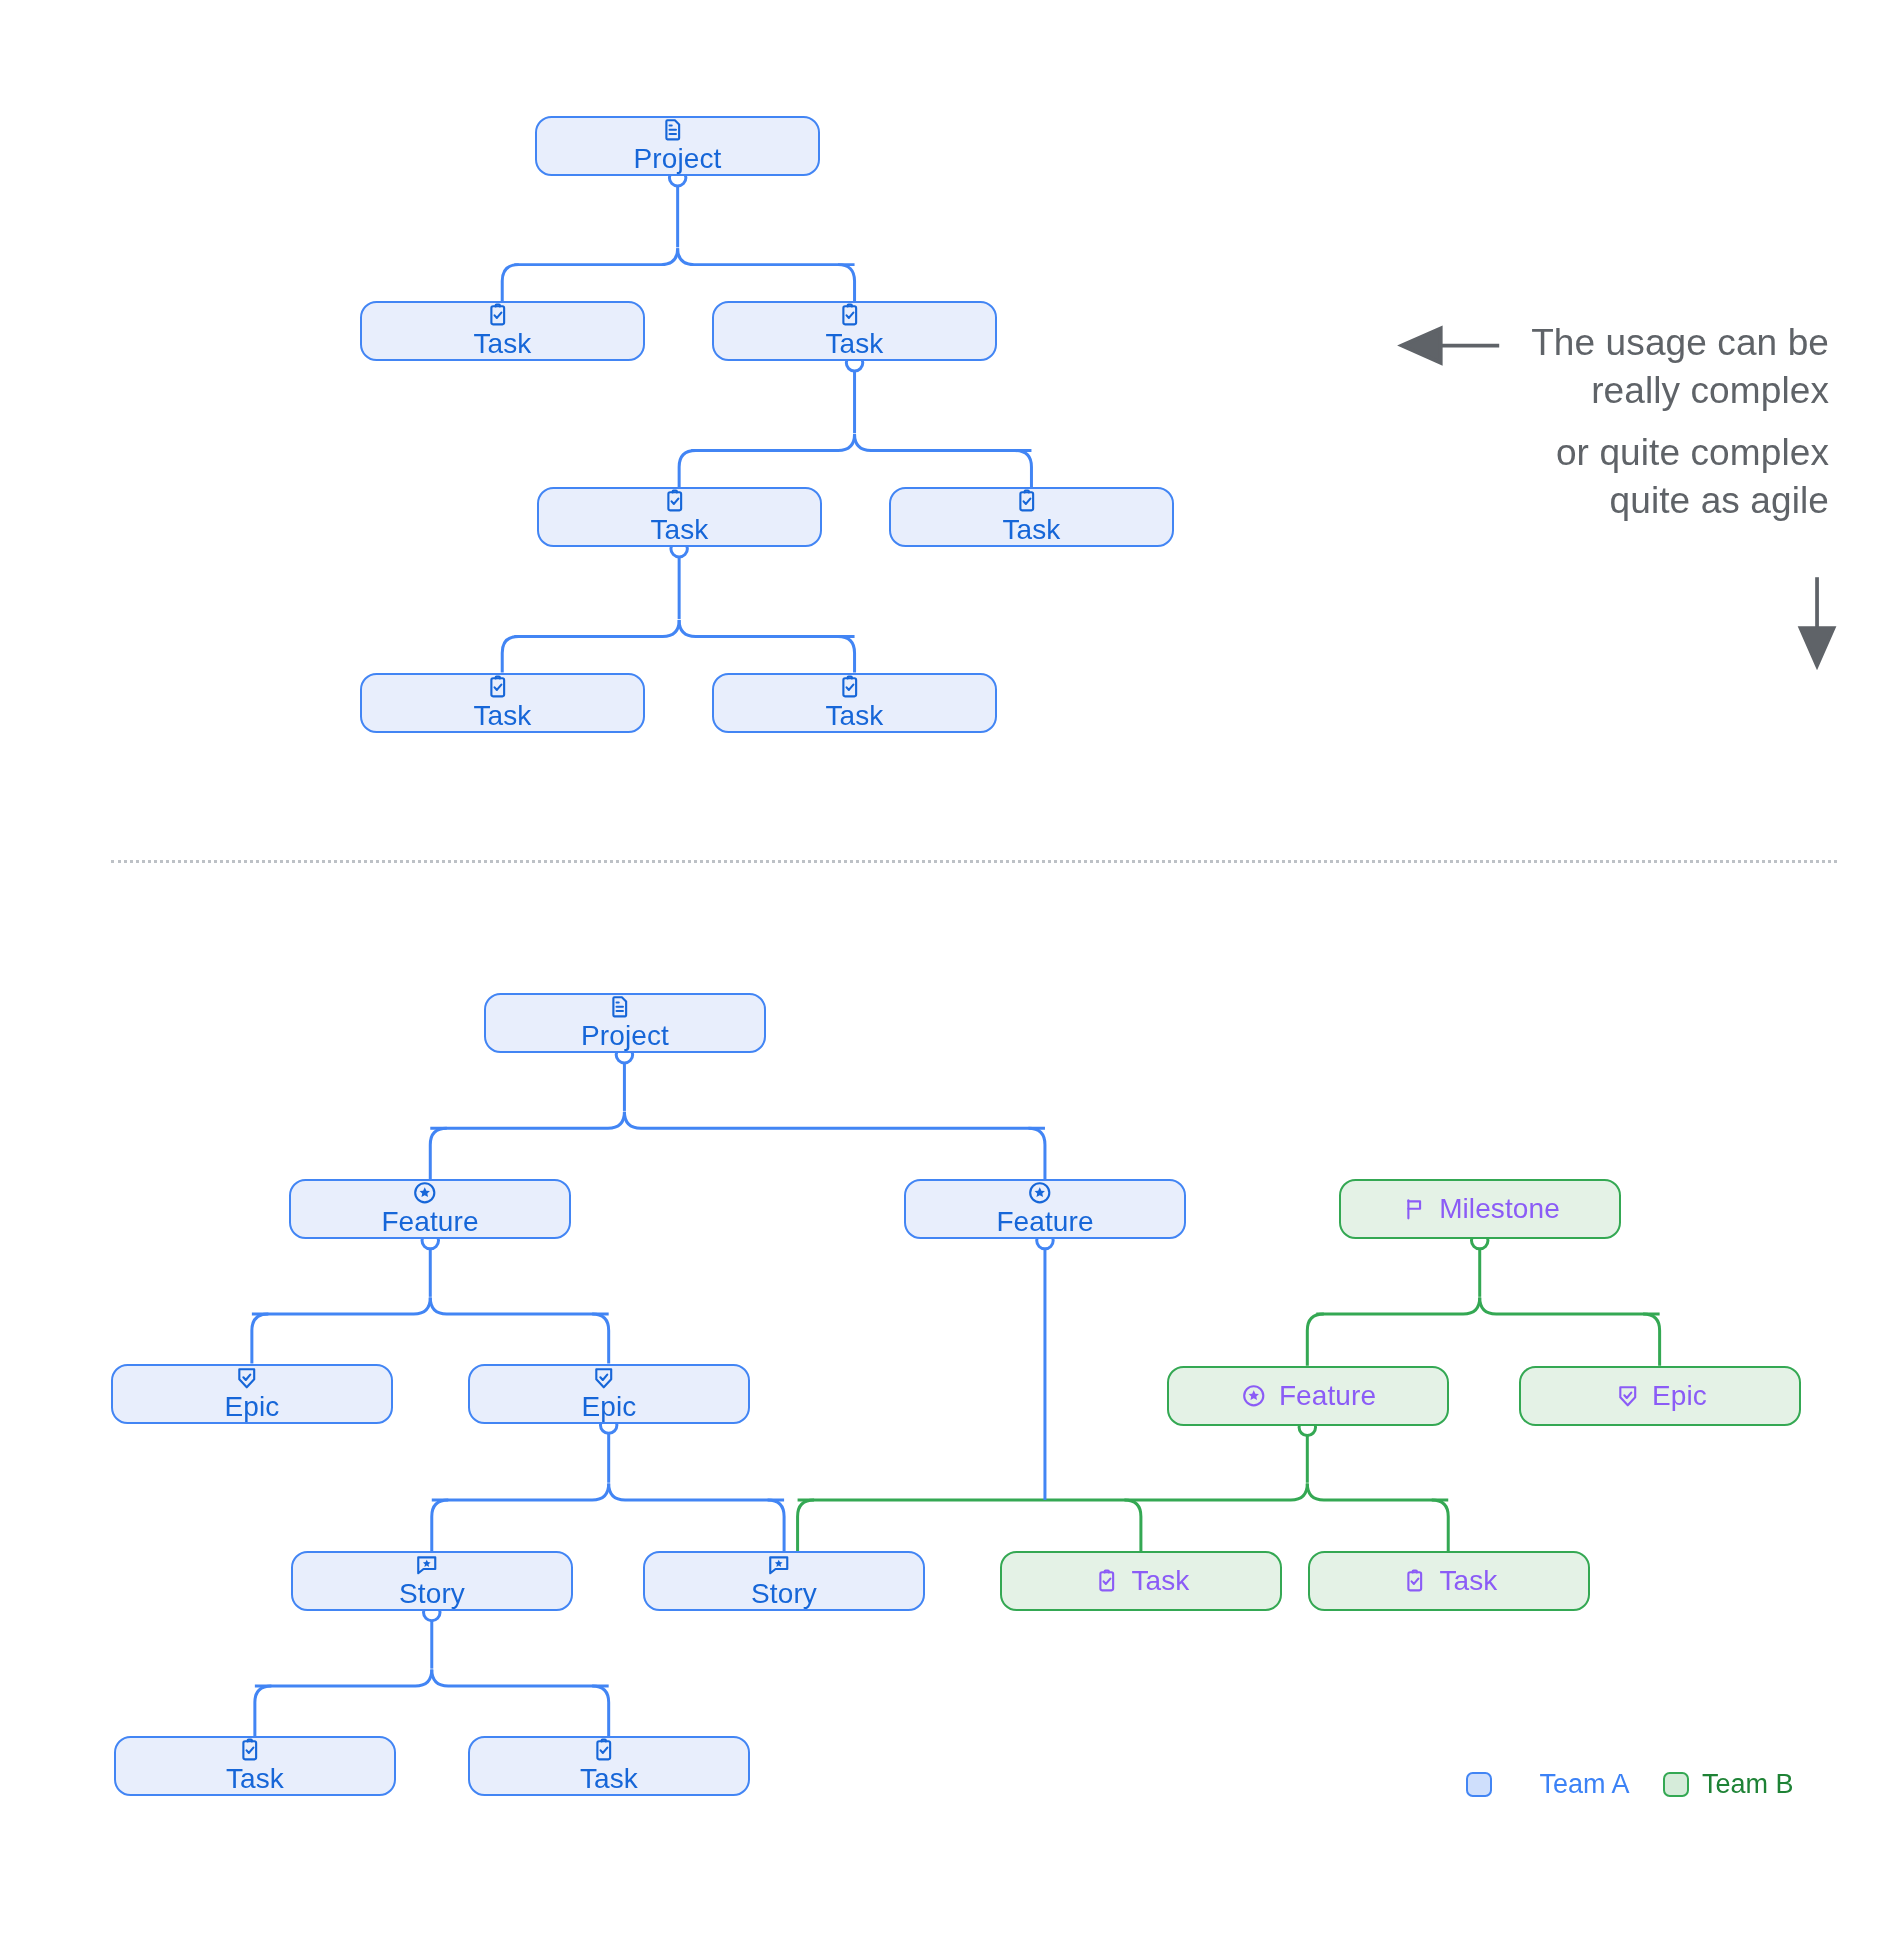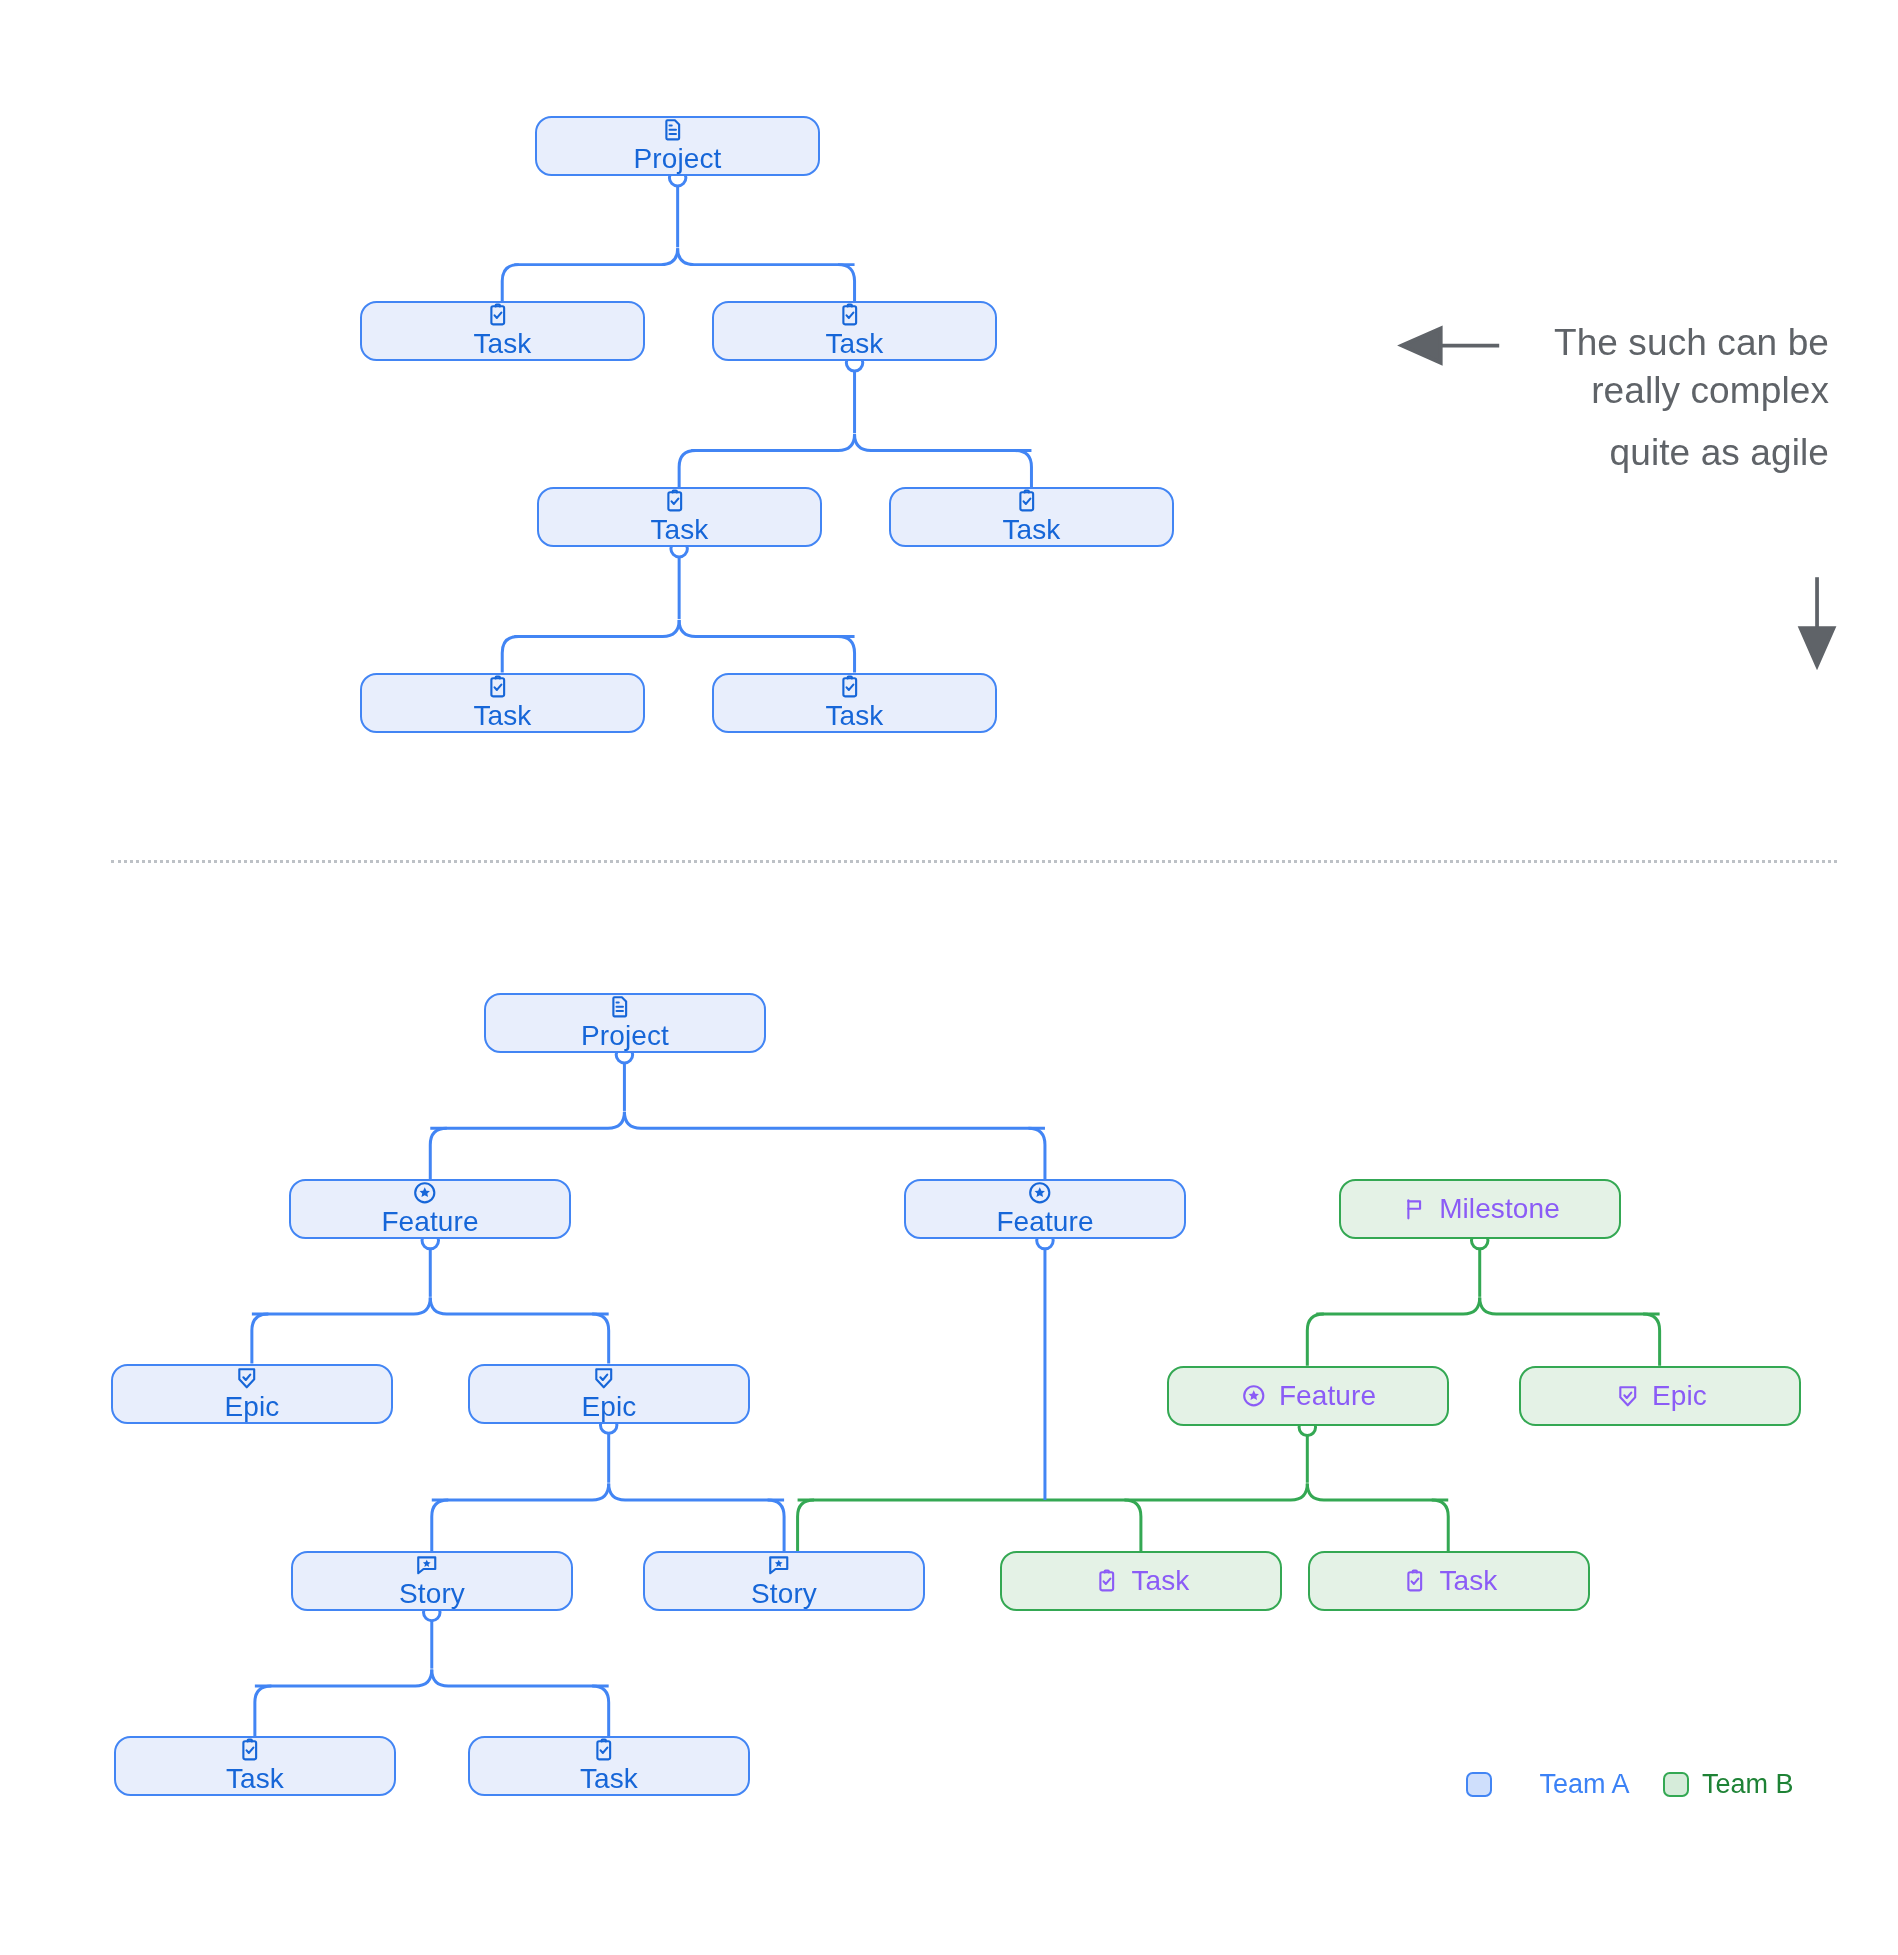--- a/index.html
+++ b/index.html
@@ -108,23 +108,24 @@
   <svg class="layer" viewBox="0 0 2532 2608">
     <g stroke="#5f6368" stroke-width="5" fill="#5f6368">
       <line x1="1920" y1="461" x2="2000" y2="461"></line>
       <polygon points="1870,461 1922,438 1922,484"></polygon>
       <line x1="2424" y1="770" x2="2424" y2="855"></line>
       <polygon points="2424,888 2402,838 2446,838"></polygon>
     </g>
   </svg>
 
   <div class="annot" style="left:1484px;top:319px;width:345px;">
-    <div>The such can be</div>
+    <div>The usage can be</div>
     <div>really complex</div>
     <div style="height:13.5px"></div>
+    <div>or quite complex</div>
     <div>quite as agile</div>
   </div>
 
   <div class="divider" style="left:111px;top:860px;width:1726px;"></div>
 
   <div id="nodes-top">
       <div class="node blue" style="left: 535px; top: 116px; width: 285px; height: 60px;">
         <span class="ico">
           <svg viewBox="0 0 24 24" width="25.5" height="25.5" fill="none" stroke="currentColor" stroke-width="2" stroke-linejoin="round" stroke-linecap="round">
             <path d="M14 3H7a1 1 0 0 0-1 1v16a1 1 0 0 0 1 1h10a1 1 0 0 0 1-1V7z"></path>

